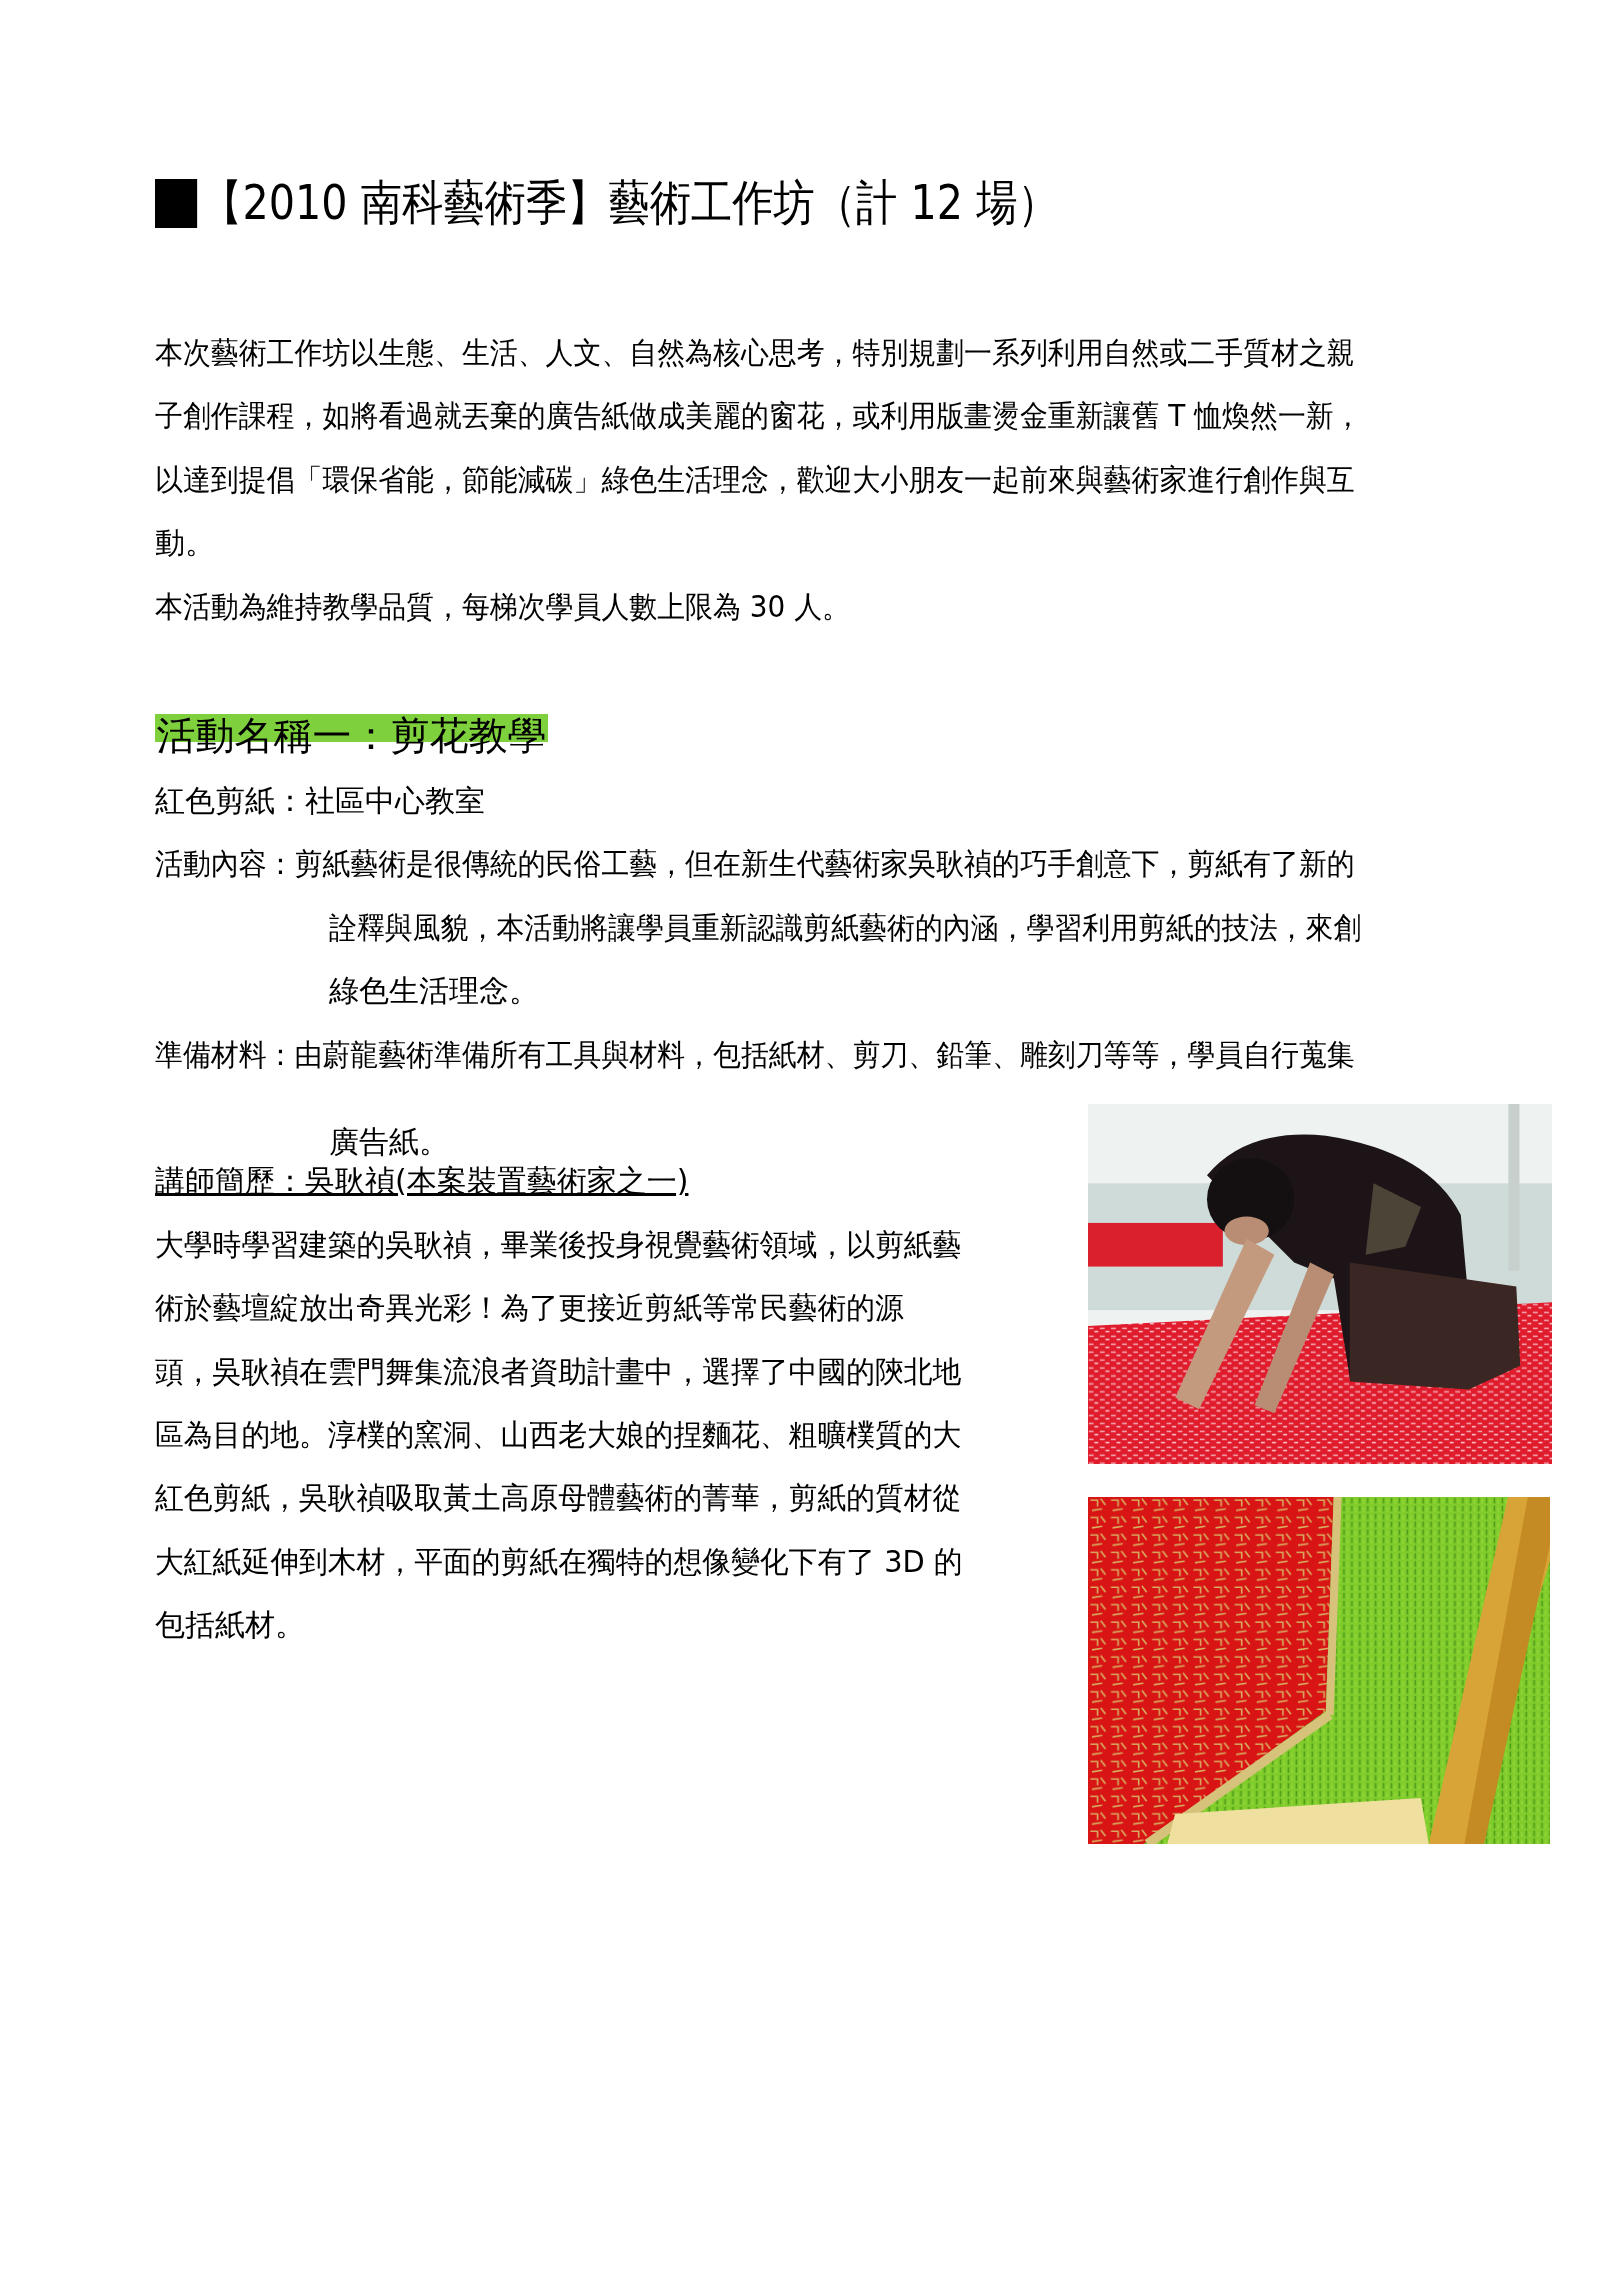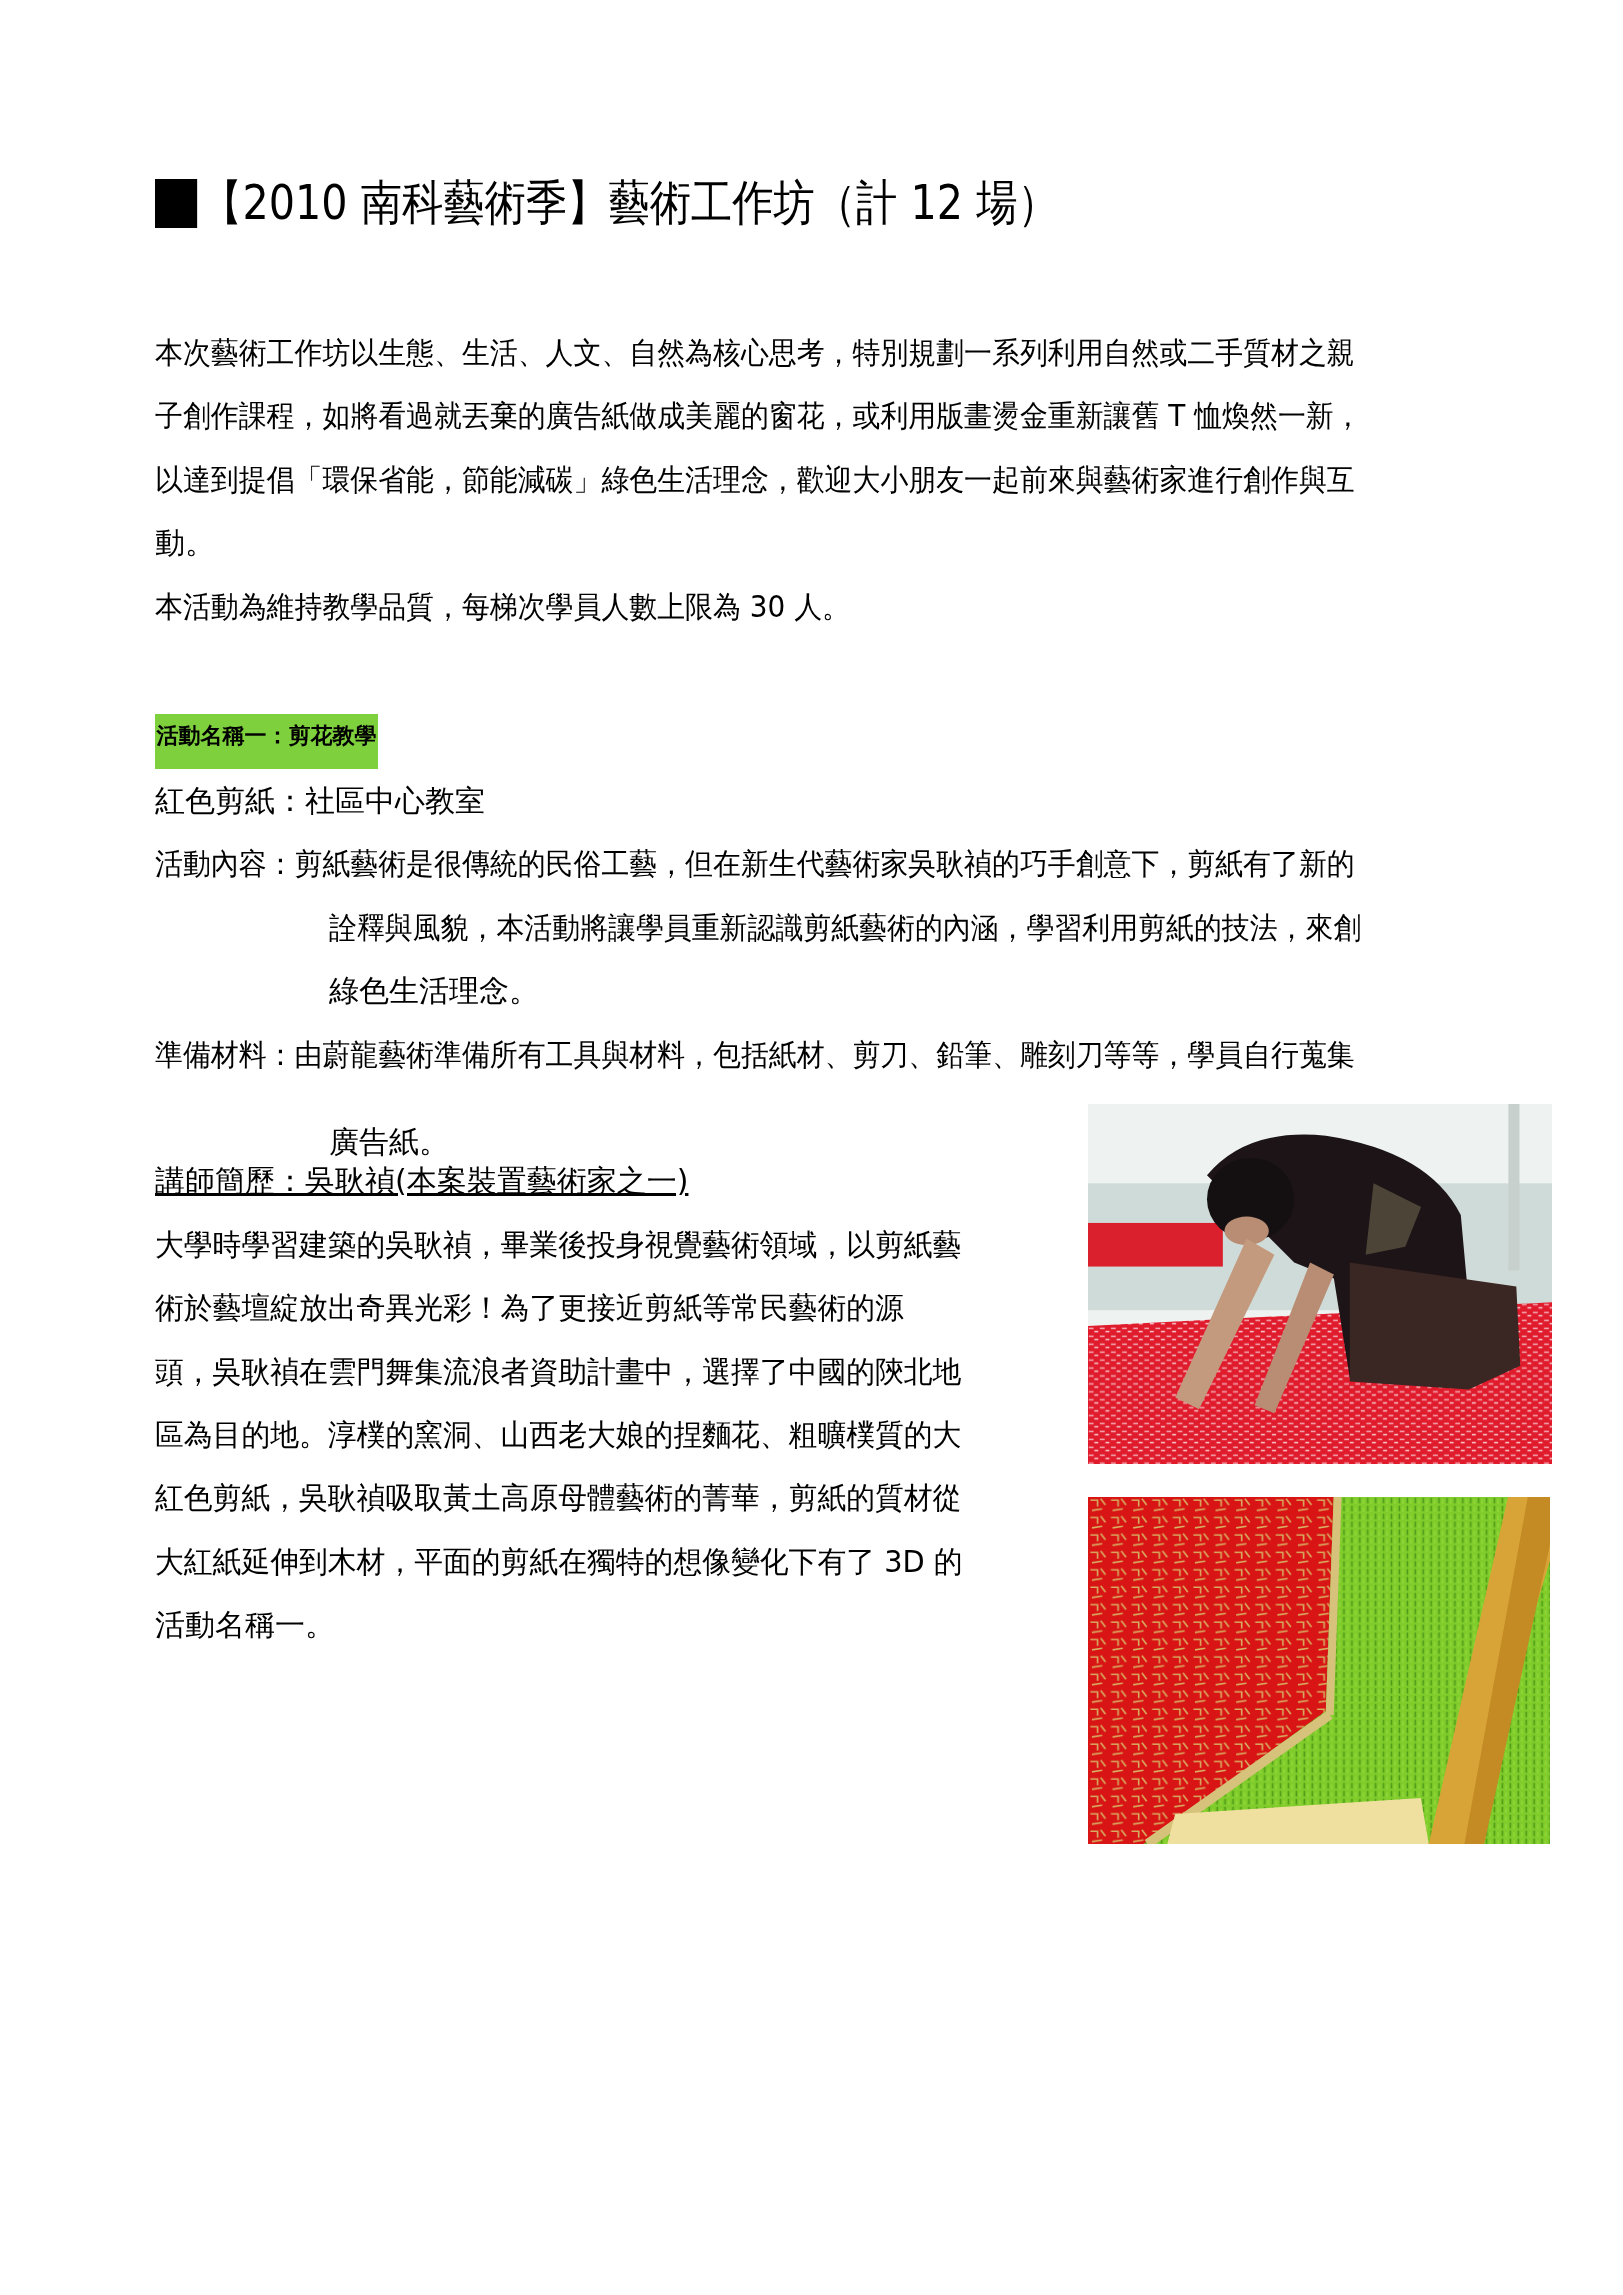--- a/index.html
+++ b/index.html
@@ -20,22 +20,22 @@
       display: inline-block; width: 49px; height: 49px; background: #000;
       margin-right: 4.8px;
     }
     .line {
       position: absolute; left: 155px; height: 63px; line-height: 63px;
       font-size: 30px; white-space: nowrap;
       transform-origin: left center;
     }
     .indent { left: 329px; }
     .heading {
-      position: absolute; left: 155px; top: 714px; height: 55px; line-height: 43px;
-      padding: 0 1.6px; font-size: 22px; font-weight: bold; white-space: nowrap;
+      position: absolute; left: 155px; top: 714px; height: 28px; line-height: 43px;
+      padding: 0 1.6px; font-size: 39px; font-weight: normal; white-space: nowrap;
     }
     .photo { position: absolute; overflow: hidden; }
     .photo svg { display: block; width: 100%; height: 100%; }
   </style>
 </head>
 <body>
 
 <div class="abs title">
   <span class="square"></span>
   <span>【2010 南科藝術季】藝術工作坊（計 12 場）</span>
@@ -67,21 +67,21 @@
 <div class="line" style="top:1149px;text-decoration:underline;">
   <span>講師簡歷：</span><span>吳耿禎(本案裝置藝術家之一)</span>
 </div>
 
 <div class="line" style="top:1213px; transform:scaleX(0.96);">大學時學習建築的吳耿禎，畢業後投身視覺藝術領域，以剪紙藝</div>
 <div class="line" style="top:1276px; transform:scaleX(0.96);">術於藝壇綻放出奇異光彩！為了更接近剪紙等常民藝術的源</div>
 <div class="line" style="top:1340px; transform:scaleX(0.96);">頭，吳耿禎在雲門舞集流浪者資助計畫中，選擇了中國的陝北地</div>
 <div class="line" style="top:1403px; transform:scaleX(0.96);">區為目的地。淳樸的窯洞、山西老大娘的捏麵花、粗曠樸質的大</div>
 <div class="line" style="top:1466px; transform:scaleX(0.96);">紅色剪紙，吳耿禎吸取黃土高原母體藝術的菁華，剪紙的質材從</div>
 <div class="line" style="top:1530px; transform:scaleX(0.96);">大紅紙延伸到木材，平面的剪紙在獨特的想像變化下有了 3D 的</div>
-<div class="line" style="top:1593px;">活動名稱一。</div>
+<div class="line" style="top:1593px;">包括紙材。</div>
 
 <div class="photo" style="left:1088px; top:1104px; width:464px; height:360px;">
   <svg viewBox="0 0 585 454" preserveAspectRatio="none">
     <defs>
       <pattern id="redtex" width="14" height="10" patternUnits="userSpaceOnUse">
         <rect width="14" height="10" fill="#e01b2c"></rect>
         <rect x="1" y="2" width="6" height="2" fill="#f2a3ad"></rect>
         <rect x="8" y="6" width="5" height="2" fill="#f6c0c6"></rect>
       </pattern>
     </defs>

